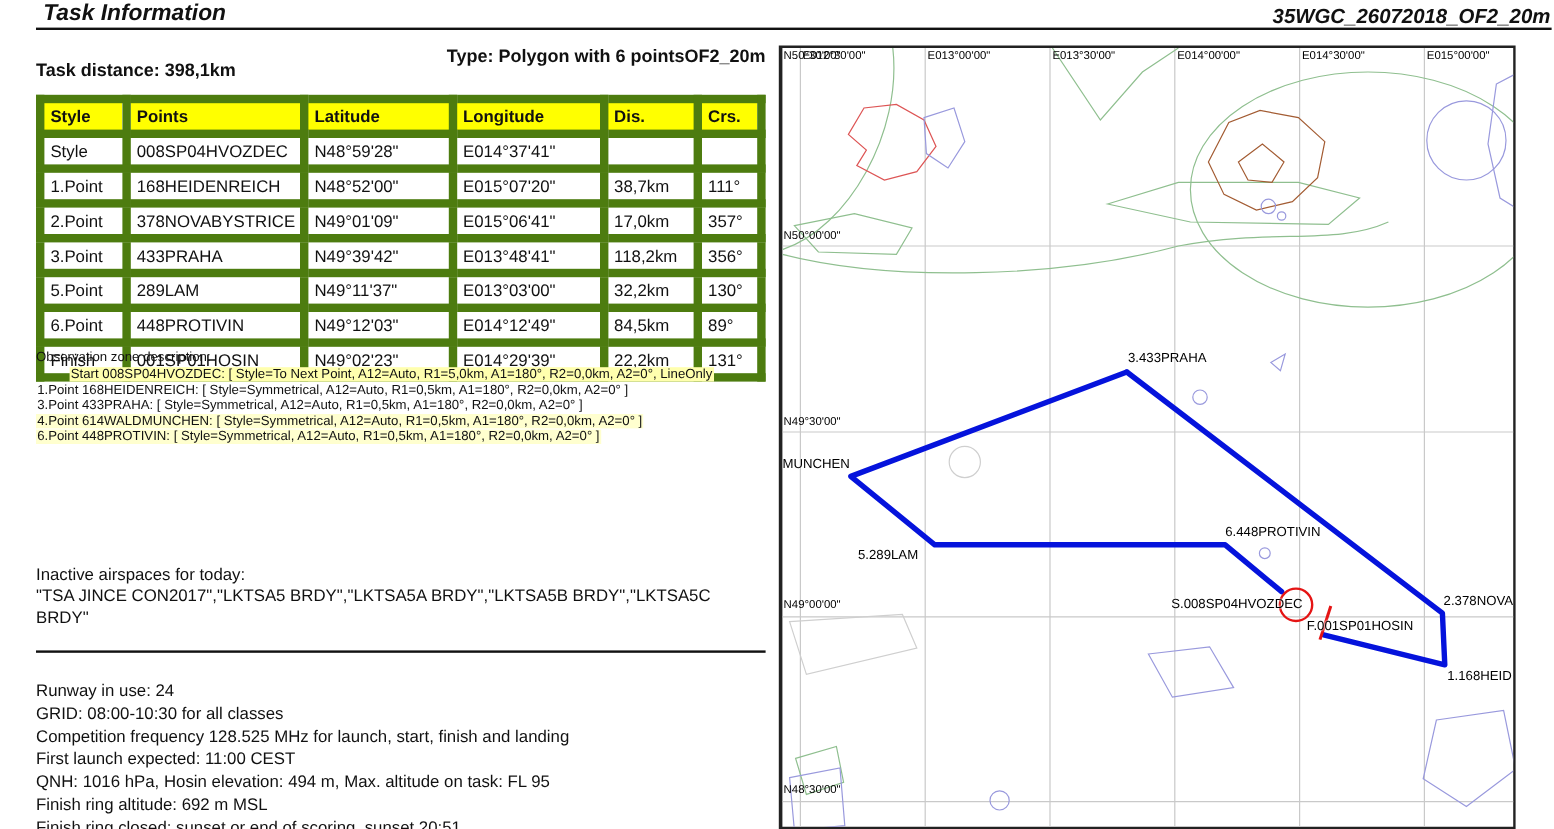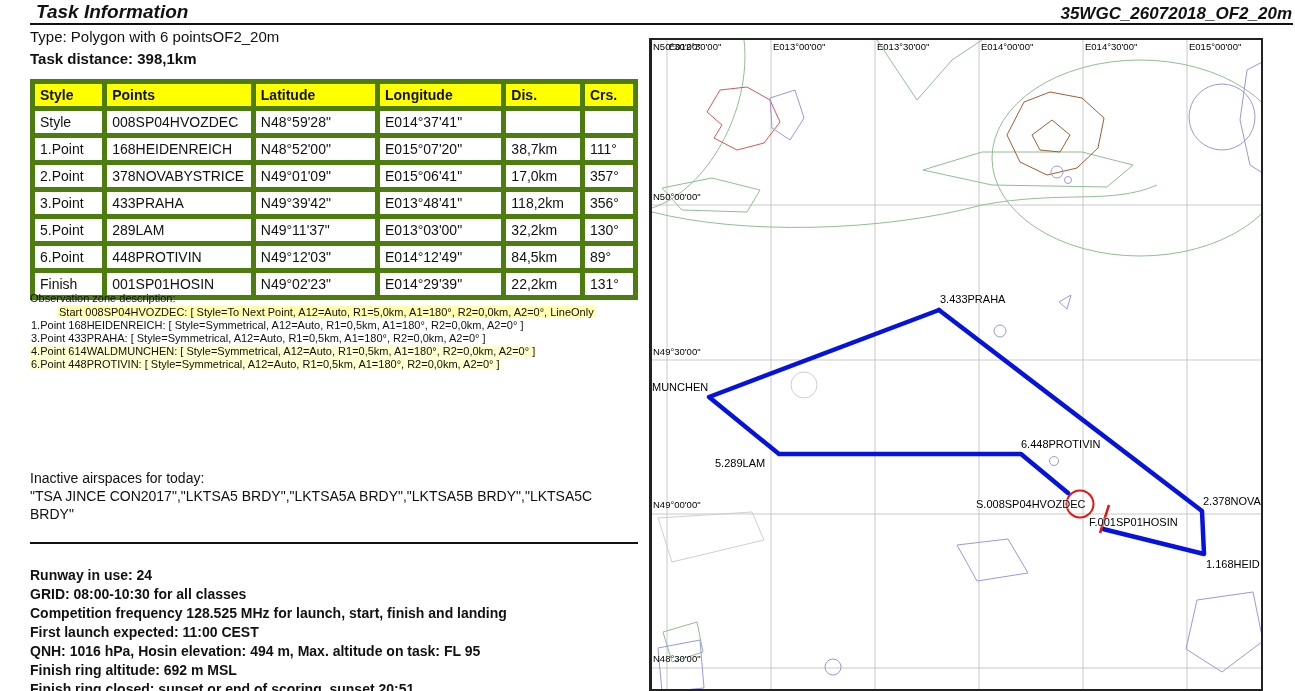--- a/index.html
+++ b/index.html
@@ -6,28 +6,28 @@
   body{width:1295px;height:691px;position:relative;overflow:hidden;
        font-family:"Liberation Sans",sans-serif;color:#111;}
   .abs{position:absolute;}
 
   
   #page-title{left:36px;top:1px;font-size:19px;font-weight:bold;font-style:italic;}
   #doc-name{right:3px;top:4px;font-size:17px;font-weight:600;font-style:italic;}
   #title-rule{left:30px;top:23px;width:1263px;height:2px;background:#111;}
 
   
-  #task-line{left:30px;top:28px;width:608px;display:flex;justify-content:flex-start;
-             font-size:15px;font-weight:normal;}
+  #task-line{left:30px;top:39px;width:608px;display:flex;justify-content:flex-end;
+             font-size:15px;font-weight:bold;}
   #task-distance{left:30px;top:50px;font-size:15px;font-weight:bold;}
 
   
   #waypoint-table{left:30px;top:79px;border-collapse:collapse;table-layout:fixed;width:608px;
                   font-size:14px;}
-  #waypoint-table th,#waypoint-table td{border:5px solid #4d7c0f;padding:1px 5px;height:20px;
+  #waypoint-table th,#waypoint-table td{border:7px solid #4d7c0f;padding:1px 5px;height:20px;
                   text-align:left;white-space:nowrap;overflow:hidden;font-weight:normal;}
   #waypoint-table th{background:var(--table-header-yellow,#ffff00);font-weight:bold;}
   .col-style{width:68px;} .col-points{width:140px;} .col-lat{width:117px;}
   .col-lon{width:119px;} .col-dis{width:74px;} .col-crs{width:50px;}
 
   
   #obs-heading{left:30px;top:292px;font-size:11px;}
   #obs-list{left:30px;top:306px;width:616px;}
   .obs-line{font-size:11px;line-height:13px;height:13px;white-space:nowrap;}
   .obs-line span{padding:0 1px;}
@@ -35,21 +35,21 @@
   .hl-soft span{background:var(--highlight-yellow,#ffffcf);}
 
   
   #airspace-heading{left:30px;top:470px;font-size:14px;}
   #airspace-l1{left:30px;top:488px;font-size:14px;white-space:nowrap;}
   #airspace-l2{left:30px;top:506px;font-size:14px;white-space:nowrap;}
   #section-divider{left:30px;top:542px;width:608px;height:2px;background:#111;}
 
   
   #briefing-list{left:30px;top:566px;width:616px;}
-  .briefing-line{font-size:14px;line-height:19px;height:19px;white-space:nowrap;font-weight:bold;}
+  .briefing-line{font-size:14px;line-height:19px;height:19px;white-space:nowrap;}
 
   
   #task-map{left:649px;top:38px;width:614px;height:653px;box-sizing:border-box;
             border:2px solid #222;border-left-width:3px;overflow:hidden;background:#fff;}
   #map-svg{position:absolute;left:0;top:0;}
   .map-pt-label{position:absolute;font-size:11px;white-space:nowrap;color:#000;
                 text-shadow:0 0 2px #fff,0 0 2px #fff;}
   .map-coord-label{position:absolute;font-size:9.5px;white-space:nowrap;color:#000;}
 </style>
 </head>

